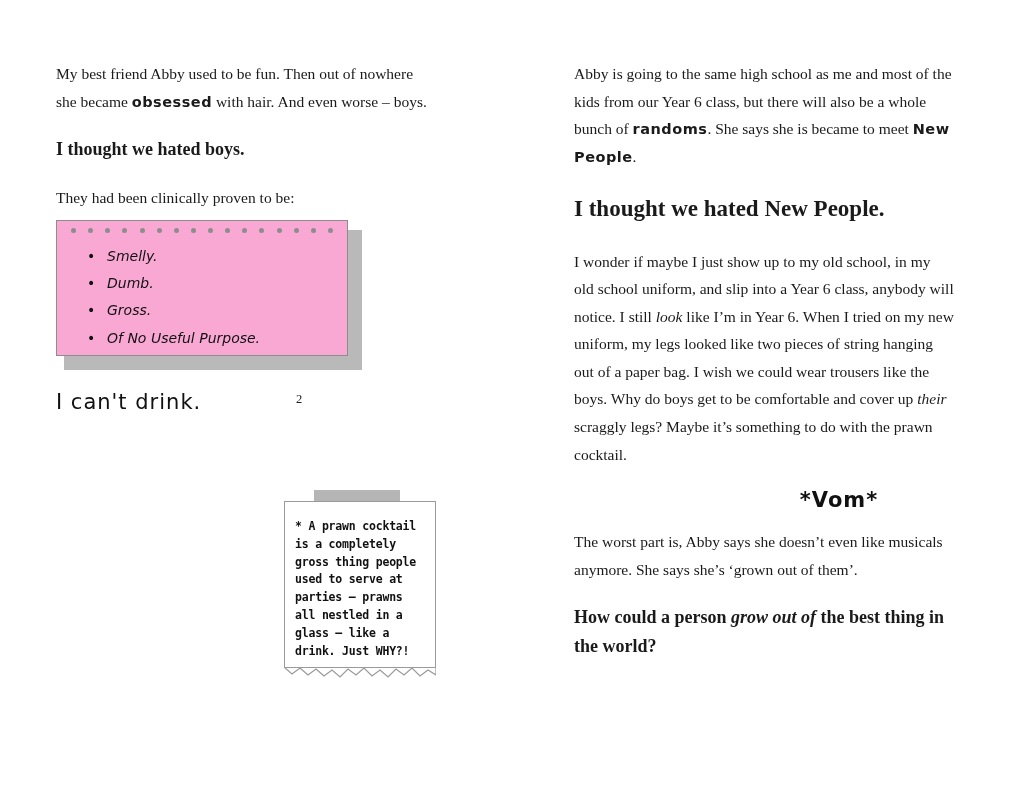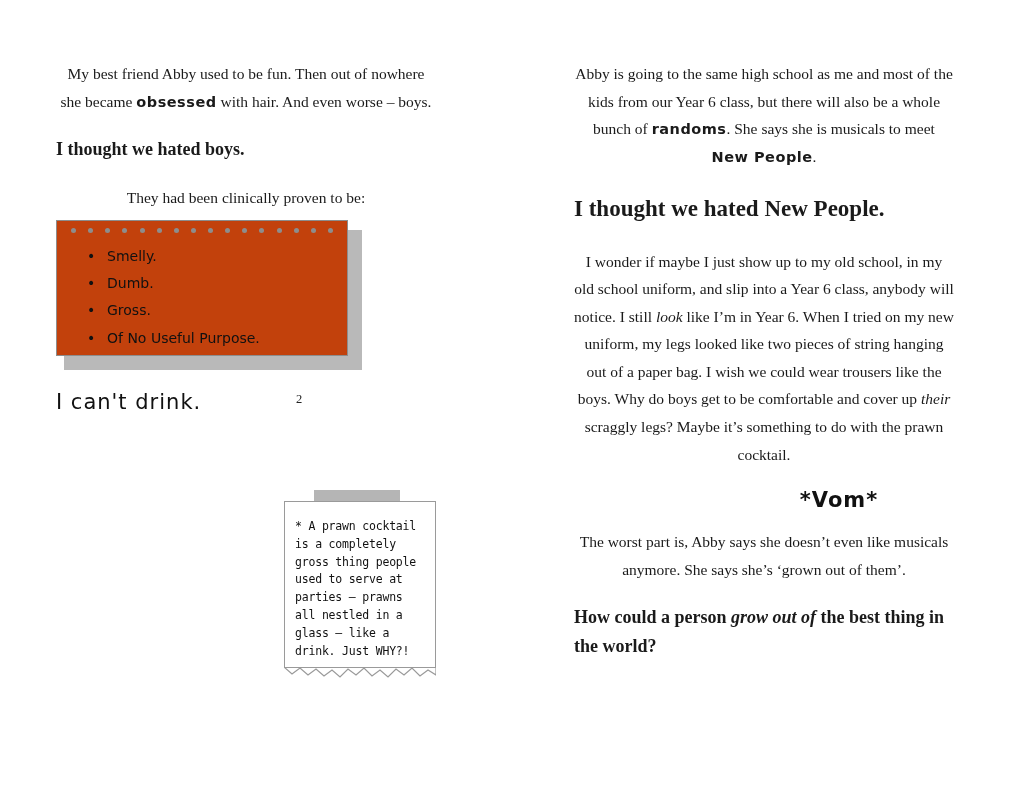--- a/index.html
+++ b/index.html
@@ -27,21 +27,20 @@
   }
   .page-left { left: 56px; }
   .page-right { left: 574px; }
 
   p.body-text {
     font-family: "Liberation Serif", serif;
     font-size: 15.5px;
     line-height: 1.78;
     margin: 0 0 20px 0;
     color: #1a1a1a;
-    text-align: center;
   }
   p.body-text.tight { margin-bottom: 8px; }
 
   .bold-line {
     font-family: "Liberation Serif", serif;
     font-weight: bold;
     font-size: 18px;
     line-height: 1.6;
     margin: 0 0 20px 0;
   }
@@ -55,20 +54,21 @@
     font-family: "DejaVu Sans", sans-serif;
     font-weight: bold;
     font-size: 14.5px;
     letter-spacing: 0.5px;
   }
   .hand-note {
     font-family: "DejaVu Sans Mono", monospace;
     font-size: 11.5px;
     line-height: 1.55;
     letter-spacing: -0.2px;
+    font-weight: bold;
   }
   .hand-big {
     font-family: "DejaVu Sans", sans-serif;
     font-size: 21px;
     letter-spacing: 1px;
     color: #111;
   }
 
   
   .note-list-wrap {
@@ -81,24 +81,25 @@
     left: 8px;
     top: 10px;
     width: 298px;
     height: 140px;
     background: #b9b9b9;
   }
   .note-list {
     position: relative;
     width: 292px;
     height: 136px;
-    background: #c2410c;
+    background: #f9a8d4;
     border: 1.5px solid #8d8d8d;
     box-sizing: border-box;
     padding: 22px 14px 10px 18px;
+    font-style: italic;
   }
   .punch-holes {
     position: absolute;
     top: 7px;
     left: 14px;
     right: 14px;
     height: 6px;
     display: flex;
     justify-content: space-between;
   }
@@ -232,21 +233,21 @@
       <svg class="torn-edge" viewBox="0 0 152 14" preserveAspectRatio="none">
         <path d="M0,0 L8,7 L16,1 L24,8 L32,2 L40,9 L48,3 L56,10 L64,2 L72,8 L80,1 L88,9 L96,3 L104,10 L112,2 L120,8 L128,1 L136,9 L144,3 L152,8 L152,0 Z" fill="#ffffff" stroke="#9a9a9a" stroke-width="1.2"></path>
       </svg>
     </div>
 
     <div class="page-number pn-left">2</div>
   </div>
 
   <div class="page page-right">
 
-    <p class="body-text"><span>Abby is going to the same high school as me and most of the kids from our Year 6 class, but there will also be a whole bunch of </span><span class="hand">randoms</span><span>. She says she is musicals to meet </span><span class="hand">New People</span><span>.</span></p>
+    <p class="body-text"><span>Abby is going to the same high school as me and most of the kids from our Year 6 class, but there will also be a whole bunch of </span><span class="hand">randoms</span><span>. She says she is became to meet </span><span class="hand">New People</span><span>.</span></p>
 
     <p class="bold-line big">I thought we hated New People.</p>
 
     <p class="body-text"><span>I wonder if maybe I just show up to my old school, in my old school uniform, and slip into a Year 6 class, anybody will notice. I still </span><em class="ital">look</em><span> like I’m in Year 6. When I tried on my new uniform, my legs looked like two pieces of string hanging out of a paper bag. I wish we could wear trousers like the boys. Why do boys get to be comfortable and cover up </span><em class="ital">their</em><span> scraggly legs? Maybe it’s something to do with the prawn cocktail.</span></p>
 
     <div class="vom">
       <span class="hand-big" style="font-weight:bold;">*Vom*</span>
     </div>
 
     <p class="body-text">The worst part is, Abby says she doesn’t even like musicals anymore. She says she’s ‘grown out of them’.</p>

